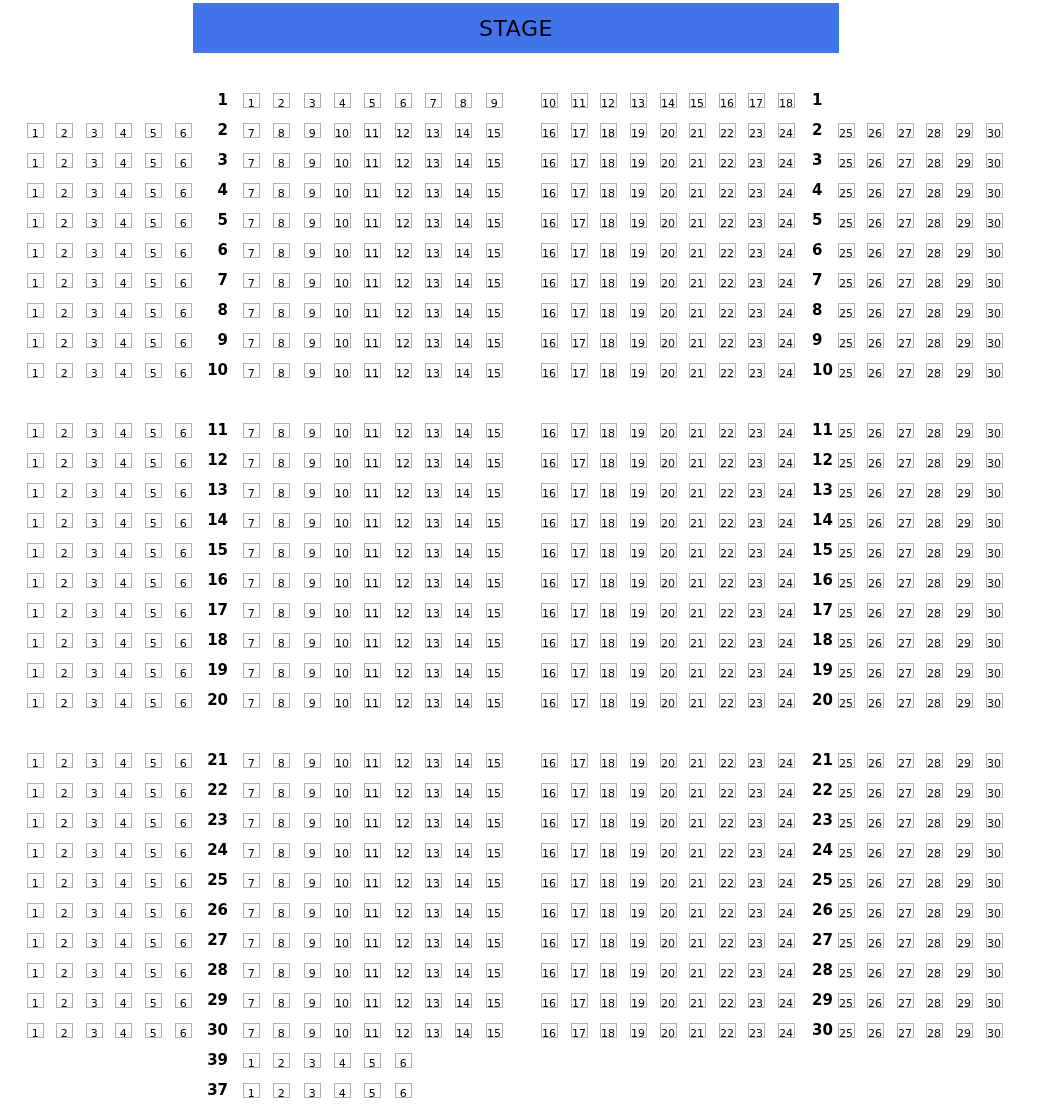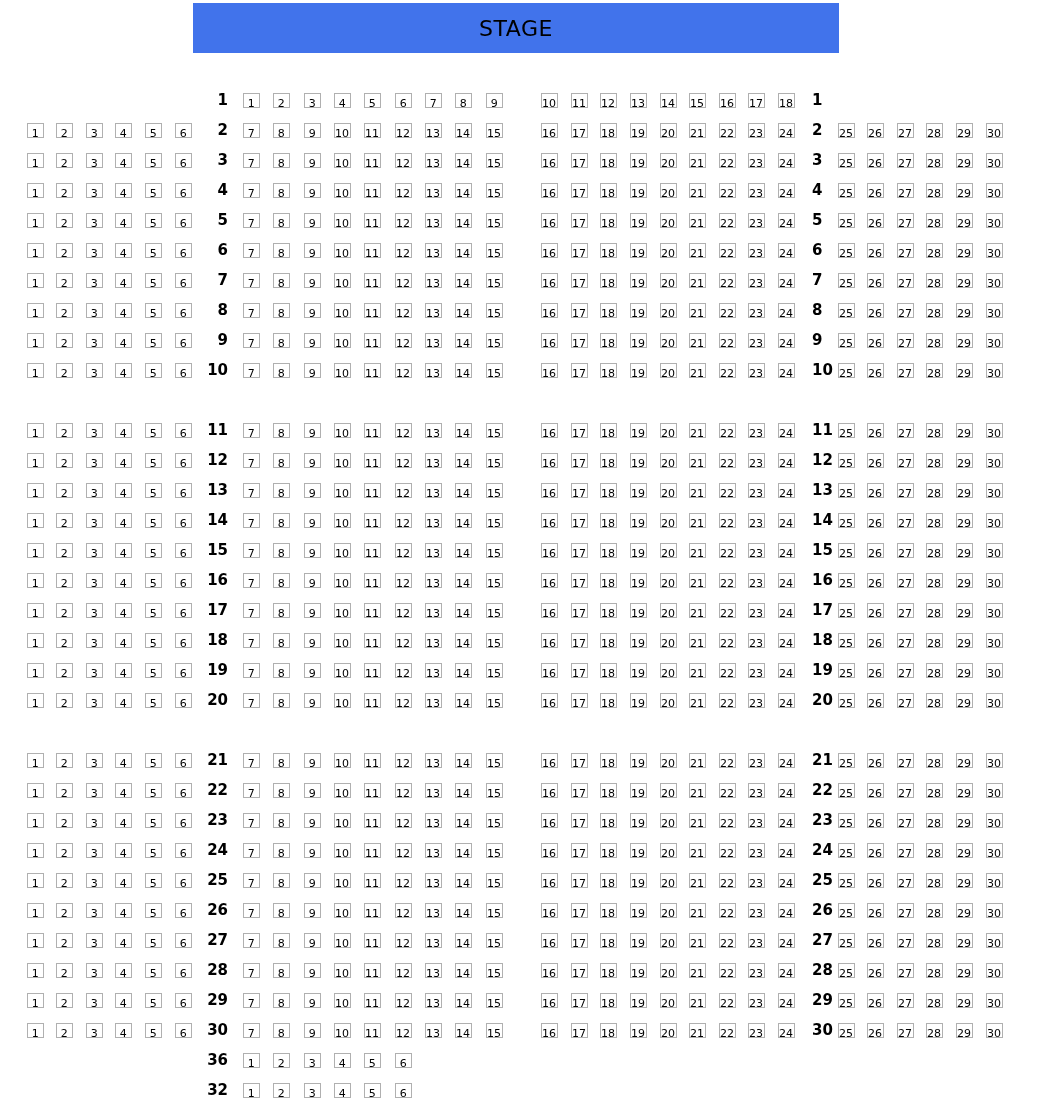--- a/index.html
+++ b/index.html
@@ -2805,42 +2805,42 @@
           <span>28</span>
         </div>
         <div class="seat" style="left: 956px; border-color: rgb(176, 176, 176); background: rgb(255, 255, 255);">
           <span>29</span>
         </div>
         <div class="seat" style="left: 986px; border-color: rgb(176, 176, 176); background: rgb(255, 255, 255);">
           <span>30</span>
         </div>
       </div>
       <div class="seat-row" style="top: 1053px;">
-        <div class="row-label left">36</div>
+        <div class="row-label left">39</div>
         <div class="seat" style="left: 243px; border-color: rgb(176, 176, 176); background: rgb(255, 255, 255);">
           <span>1</span>
         </div>
         <div class="seat" style="left: 273px; border-color: rgb(176, 176, 176); background: rgb(255, 255, 255);">
           <span>2</span>
         </div>
         <div class="seat" style="left: 304px; border-color: rgb(176, 176, 176); background: rgb(255, 255, 255);">
           <span>3</span>
         </div>
         <div class="seat" style="left: 334px; border-color: rgb(176, 176, 176); background: rgb(255, 255, 255);">
           <span>4</span>
         </div>
         <div class="seat" style="left: 364px; border-color: rgb(176, 176, 176); background: rgb(255, 255, 255);">
           <span>5</span>
         </div>
         <div class="seat" style="left: 395px; border-color: rgb(176, 176, 176); background: rgb(255, 255, 255);">
           <span>6</span>
         </div>
       </div>
       <div class="seat-row" style="top: 1083px;">
-        <div class="row-label left">32</div>
+        <div class="row-label left">37</div>
         <div class="seat" style="left: 243px; border-color: rgb(176, 176, 176); background: rgb(255, 255, 255);">
           <span>1</span>
         </div>
         <div class="seat" style="left: 273px; border-color: rgb(176, 176, 176); background: rgb(255, 255, 255);">
           <span>2</span>
         </div>
         <div class="seat" style="left: 304px; border-color: rgb(176, 176, 176); background: rgb(255, 255, 255);">
           <span>3</span>
         </div>
         <div class="seat" style="left: 334px; border-color: rgb(176, 176, 176); background: rgb(255, 255, 255);">

